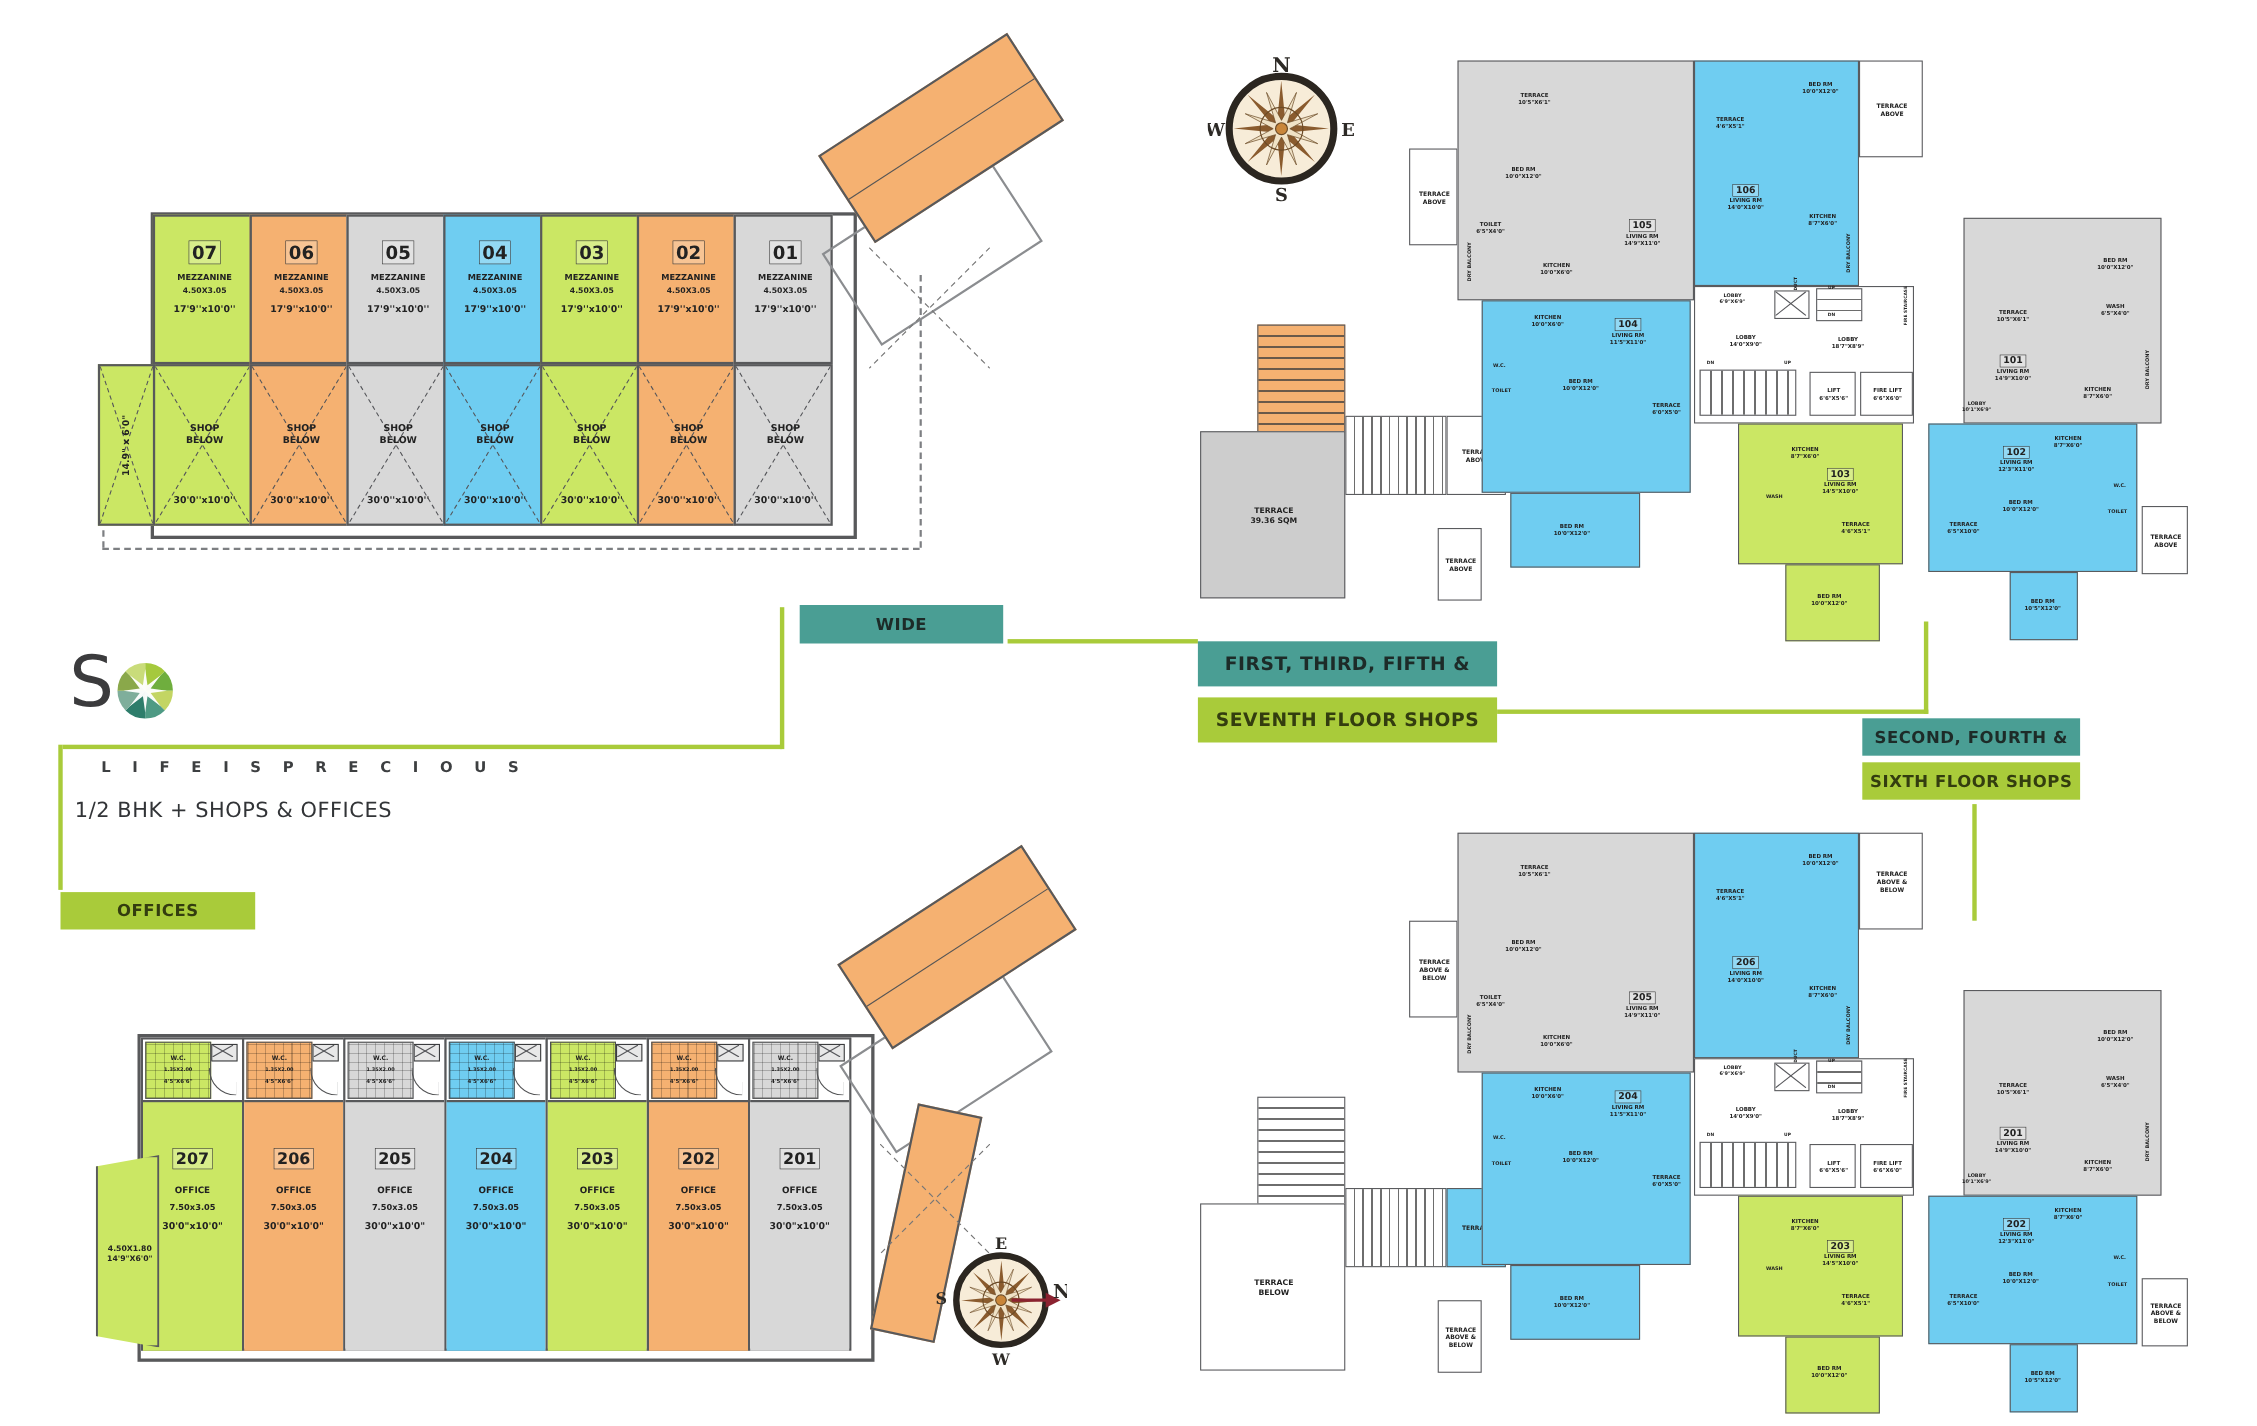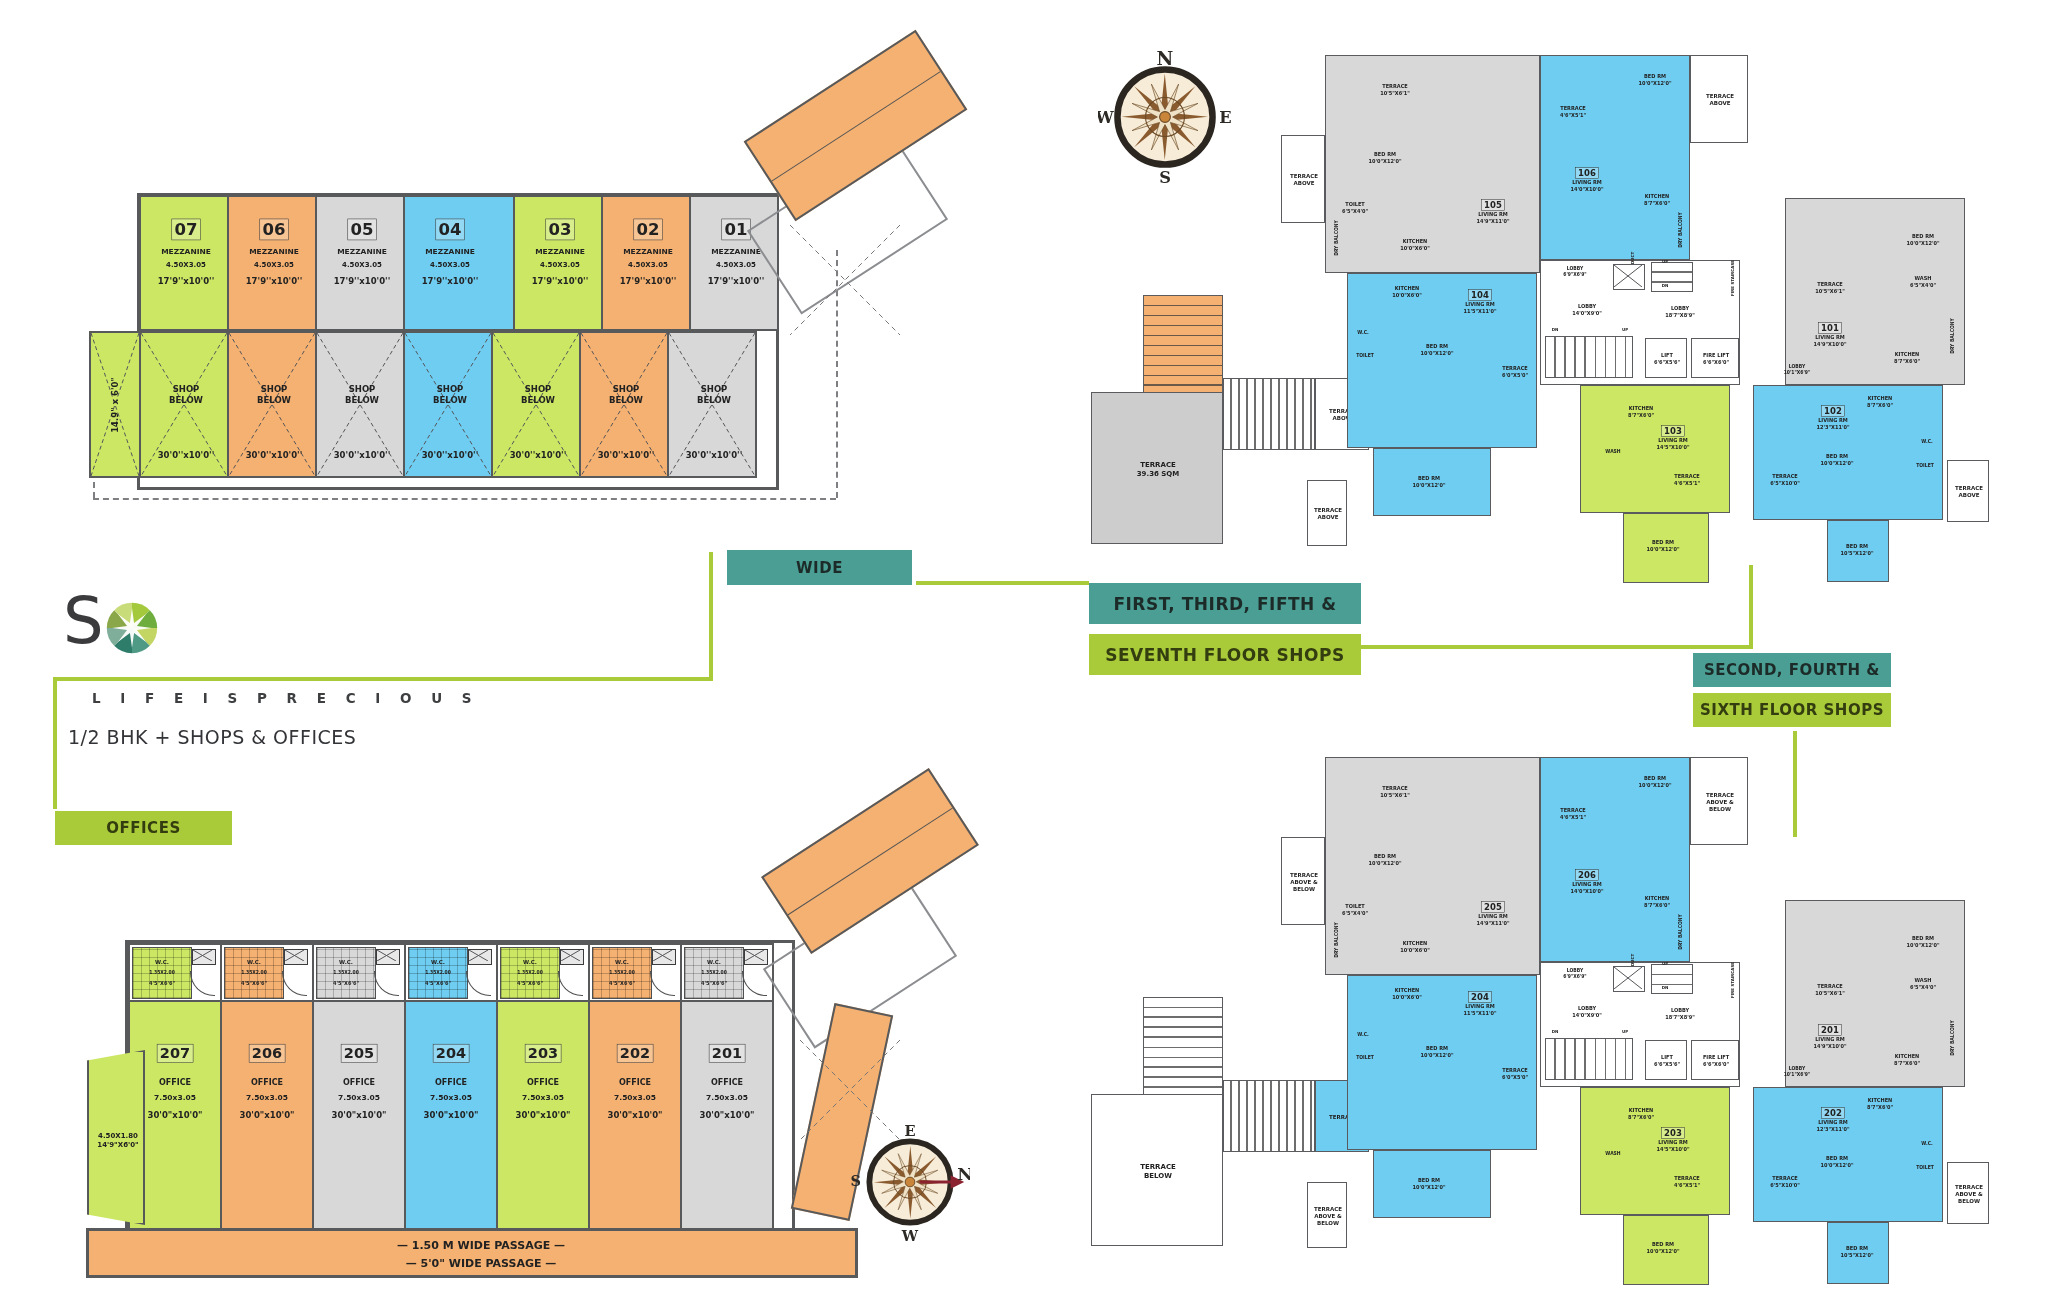--- a/index.html
+++ b/index.html
@@ -94,21 +94,21 @@
         <div class="t" style="left: 45px; top: 55px; font-size: 15px; transform: translate(-50%, -50%) scale(0.5);">
           <span style="display: block;">MEZZANINE</span>
         </div>
         <div class="t" style="left: 45px; top: 68px; font-size: 14px; transform: translate(-50%, -50%) scale(0.5);">
           <span style="display: block;">4.50X3.05</span>
         </div>
         <div class="t" style="left: 45px; top: 84px; font-size: 17px; transform: translate(-50%, -50%) scale(0.5);">
           <span style="display: block;">17'9''x10'0''</span>
         </div>
       </div>
-      <div class="cell" style="width: 112px; height: 136px; background: rgb(111, 205, 241);">
+      <div class="cell" style="width: 90px; height: 136px; background: rgb(111, 205, 241);">
         <div class="t" style="left: 45px; top: 33px; font-size: 26px; transform: translate(-50%, -50%) scale(0.5);"><span class="numbox" style="display: inline-block; font-size: 33px; margin-bottom: 2px;">04</span></div>
         <div class="t" style="left: 45px; top: 55px; font-size: 15px; transform: translate(-50%, -50%) scale(0.5);">
           <span style="display: block;">MEZZANINE</span>
         </div>
         <div class="t" style="left: 45px; top: 68px; font-size: 14px; transform: translate(-50%, -50%) scale(0.5);">
           <span style="display: block;">4.50X3.05</span>
         </div>
         <div class="t" style="left: 45px; top: 84px; font-size: 17px; transform: translate(-50%, -50%) scale(0.5);">
           <span style="display: block;">17'9''x10'0''</span>
         </div>
@@ -490,28 +490,20 @@
           <div class="t" style="left: 45px; top: 113px; font-size: 17px; transform: translate(-50%, -50%) scale(0.5);">
             <span style="display: block;">30'0"x10'0"</span>
           </div>
         </div>
       </div>
     </div>
   <div class="cell" id="office-sliver" style="position: absolute; left: 2px; top: 150px; width: 58px; height: 175px; clip-path: polygon(0px 6%, 100% 0px, 100% 100%, 0px 94%); background: rgb(203, 231, 100);">
       <div class="t" style="left: 29px; top: 88px; font-size: 14px; transform: translate(-50%, -50%) scale(0.5);">
         <span style="display: block;">4.50X1.80</span>
         <span style="display: block;">14'9"X6'0"</span>
-      </div>
-    </div>
-  <div class="cell" id="passage" style="position: absolute; left: 3px; top: 328px; width: 772px; height: 50px; border-width: 3px; background: rgb(245, 177, 113);">
-      <div class="t" style="left: 392px; top: 14px; font-size: 22px; transform: translate(-50%, -50%) scale(0.5);">
-        <span style="display: block;">— 1.50 M WIDE PASSAGE —</span>
-      </div>
-      <div class="t" style="left: 392px; top: 32px; font-size: 22px; transform: translate(-50%, -50%) scale(0.5);">
-        <span style="display: block;">— 5'0" WIDE PASSAGE —</span>
       </div>
     </div>
 </div>
 <div class="outline-rot" style="left:775px;top:915px;width:170px;height:95px;transform:rotate(-33deg)"></div>
 <div class="stair-rot" id="offices-stair" style="left: 770px; top: 815px; width: 200px; height: 92px; transform: rotate(-33deg); background: rgb(245, 177, 113);">
     <div style="position:absolute;left:0;top:50%;width:100%;height:0;border-top:1.5px solid #555"></div>
   </div>
 <div class="stair-rot" id="offices-wedge" style="left: 737px; top: 1082px; width: 210px; height: 60px; transform: rotate(-78deg); background: rgb(245, 177, 113);"></div>
 <svg class="abs" style="left:800px;top:1040px" width="100" height="100">
   <line x1="0" y1="0" x2="100" y2="100" stroke="#777" stroke-width="1" stroke-dasharray="5,4"></line>

